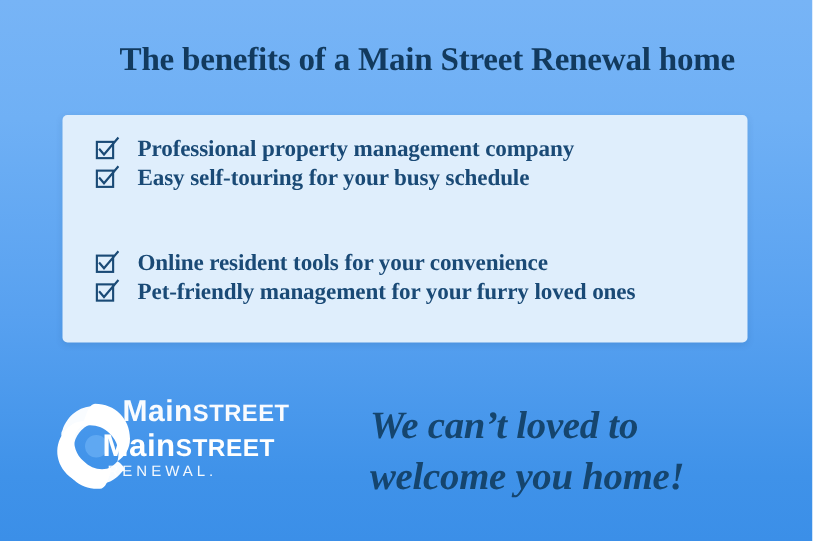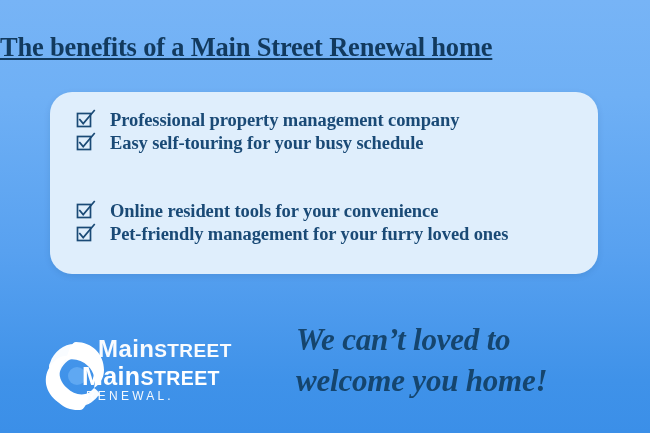--- a/index.html
+++ b/index.html
@@ -20,39 +20,38 @@
     background: linear-gradient(180deg, #77b4f6 0%, #6fb0f5 22%, #58a1f0 58%, #3f92e9 88%, #3b8fe8 100%);
     overflow: hidden;
   }
 
   
   #headline {
     position: absolute;
     top: 33px;
     left: 0;
     width: 588px;
-    text-align: left;
+    text-align: right;
     font-family: "Liberation Serif", serif;
     font-weight: bold;
     font-size: 26.5px;
     letter-spacing: -0.2px;
     color: #123a5e;
     line-height: 1.1;
-    text-decoration: underline;
   }
 
   
   #benefits-card {
     position: absolute;
     left: 50px;
     top: 92px;
     width: 548px;
     height: 182px;
     background: #dfeefc;
-    border-radius: 22px;
+    border-radius: 4px;
     box-shadow: 0 2px 6px rgba(20, 60, 100, 0.12);
   }
 
   .benefit-row {
     position: absolute;
     left: 26px;
     display: flex;
     align-items: center;
     height: 26px;
   }
@@ -83,21 +82,21 @@
     font-size: 18.5px;
     color: #1a4a76;
     letter-spacing: -0.1px;
     white-space: nowrap;
   }
 
   
   #logo-lockup {
     position: absolute;
     left: 36px;
-    top: 326px;
+    top: 307px;
     width: 250px;
     height: 98px;
   }
 
   #logo-mark {
     position: absolute;
     left: 0;
     top: 4px;
     width: 80px;
     height: 88px;

